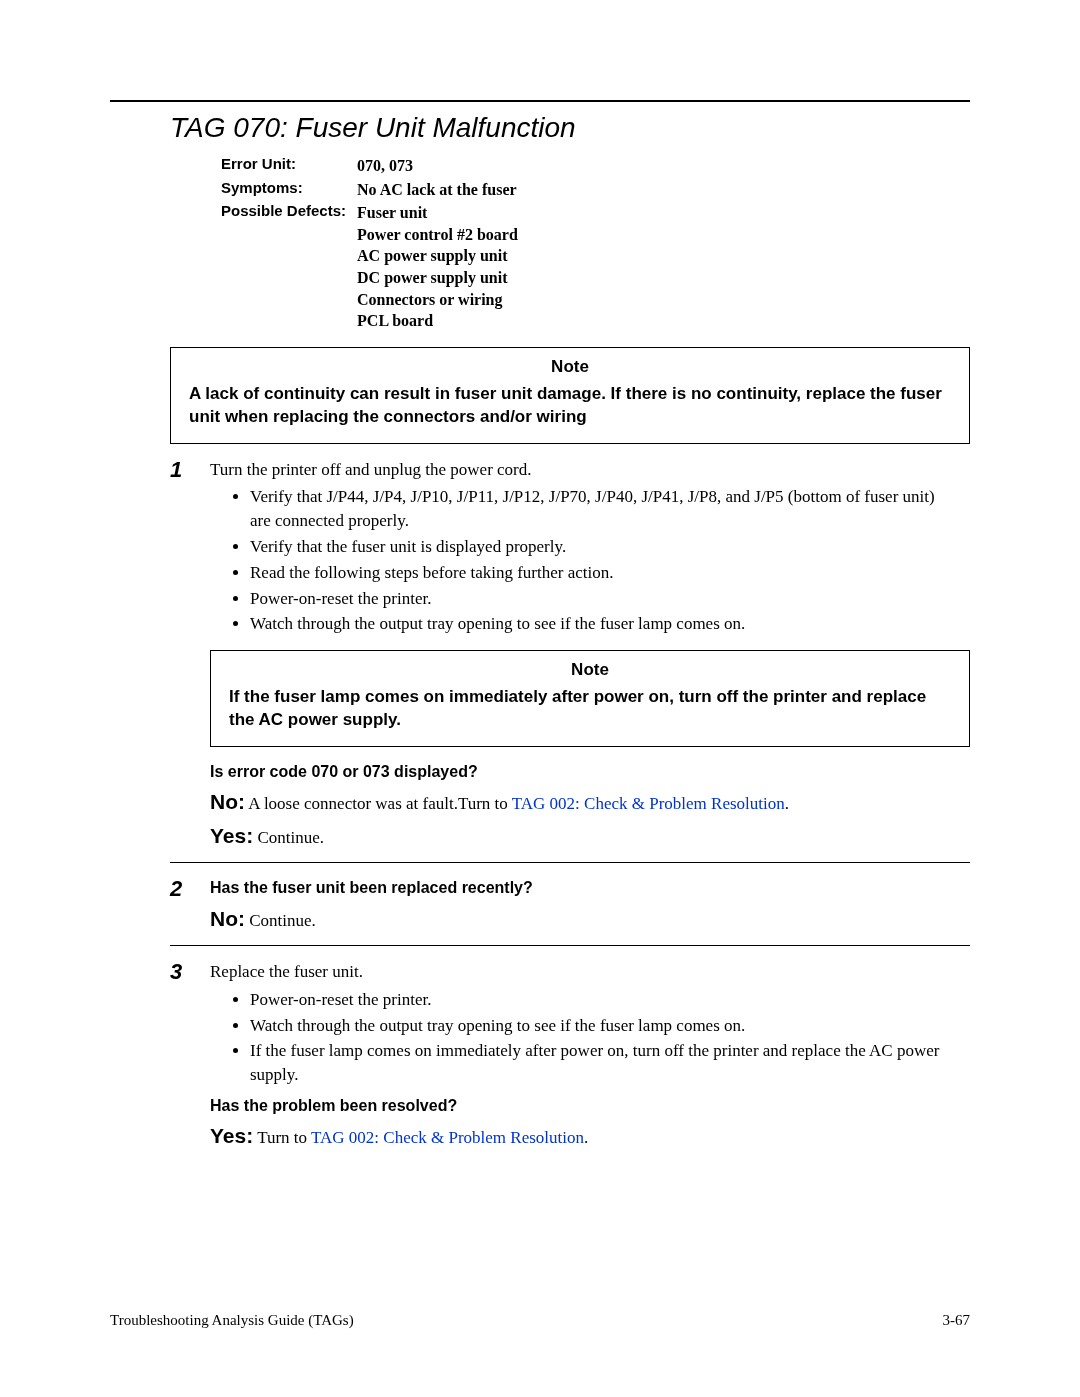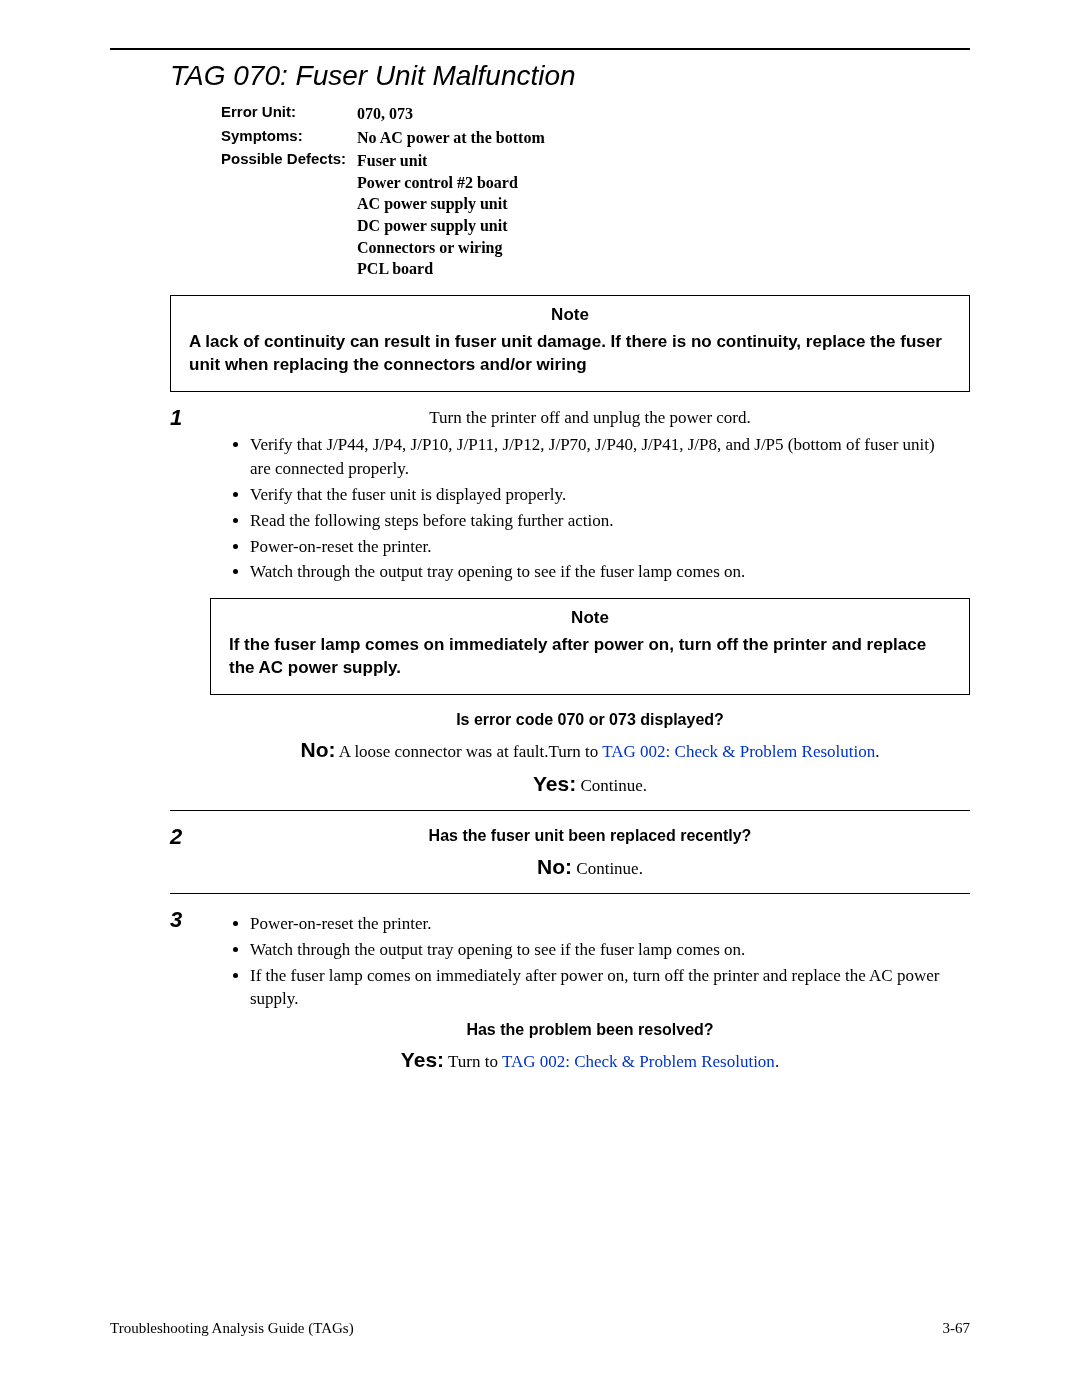--- a/index.html
+++ b/index.html
@@ -6,21 +6,21 @@
     margin: 0;
     background: #fff;
     font-family: "Times New Roman", Times, serif;
     color: #000;
   }
   .page {
     width: 1080px;
     height: 1397px;
     position: relative;
     box-sizing: border-box;
-    padding: 48px 110px 60px 110px;
+    padding: 100px 110px 60px 110px;
   }
   .rule {
     border-top: 2px solid #000;
     margin: 0 0 10px 0;
   }
   .rule-thin {
     border-top: 1px solid #000;
     margin: 8px 0;
   }
   h1.title {
@@ -80,21 +80,20 @@
     font-size: 22px;
     line-height: 1.1;
   }
   .step-body {
     flex: 1;
     font-size: 17px;
     line-height: 1.4;
   }
   .step-body p {
     margin: 0 0 4px 0;
-    text-align: center;
   }
   ul.bullets {
     list-style: disc;
     margin: 4px 0 8px 0;
     padding-left: 28px;
   }
   ul.bullets li {
     margin: 2px 12px;
   }
   .sans-bold {
@@ -108,21 +107,21 @@
   .ans-label {
     font-family: Arial, Helvetica, sans-serif;
     font-weight: bold;
     font-size: 21px;
   }
   .link {
     color: #0033cc;
   }
   .footer {
     position: absolute;
-    bottom: 60px;
+    bottom: 68px;
     left: 110px;
     right: 110px;
     display: flex;
     justify-content: space-between;
     font-size: 15px;
   }
   .note-inner {
     margin: 14px 0 14px 0;
     border: 1px solid #000;
     padding: 8px 18px 14px 18px;
@@ -147,21 +146,21 @@
   <h1 class="title">TAG 070: Fuser Unit Malfunction</h1>
 
   <table class="info-table">
     <tbody>
         <tr>
       <td class="label">Error Unit:</td>
       <td class="value">070, 073</td>
     </tr>
     <tr>
       <td class="label">Symptoms:</td>
-      <td class="value">No AC power at the bottom</td>
+      <td class="value">No AC lack at the fuser</td>
     </tr>
     <tr>
       <td class="label">Possible Defects:</td>
       <td class="value" style="white-space:pre-line;">Fuser unit
 Power control #2 board
 AC power supply unit
 DC power supply unit
 Connectors or wiring
 PCL board</td>
     </tr>
@@ -215,20 +214,21 @@
           <span> Continue.</span>
         </p>
       </div>
     </div>
 
     <div class="rule-thin" style="margin-left:0;"></div>
 
     <div class="step">
       <div class="step-num">3</div>
       <div class="step-body">
+        <p>Replace the fuser unit.</p>
         <ul class="bullets">
           <li>Power-on-reset the printer.</li>
           <li>Watch through the output tray opening to see if the fuser lamp comes on.</li>
           <li>If the fuser lamp comes on immediately after power on, turn off the printer and replace the AC power supply.</li>
         </ul>
         <p class="sans-bold">Has the problem been resolved?</p>
         <p class="ans-line">
           <span class="ans-label">Yes:</span>
           <span>Turn to </span><span class="link">TAG 002: Check &amp; Problem Resolution</span><span>.</span>
         </p>

